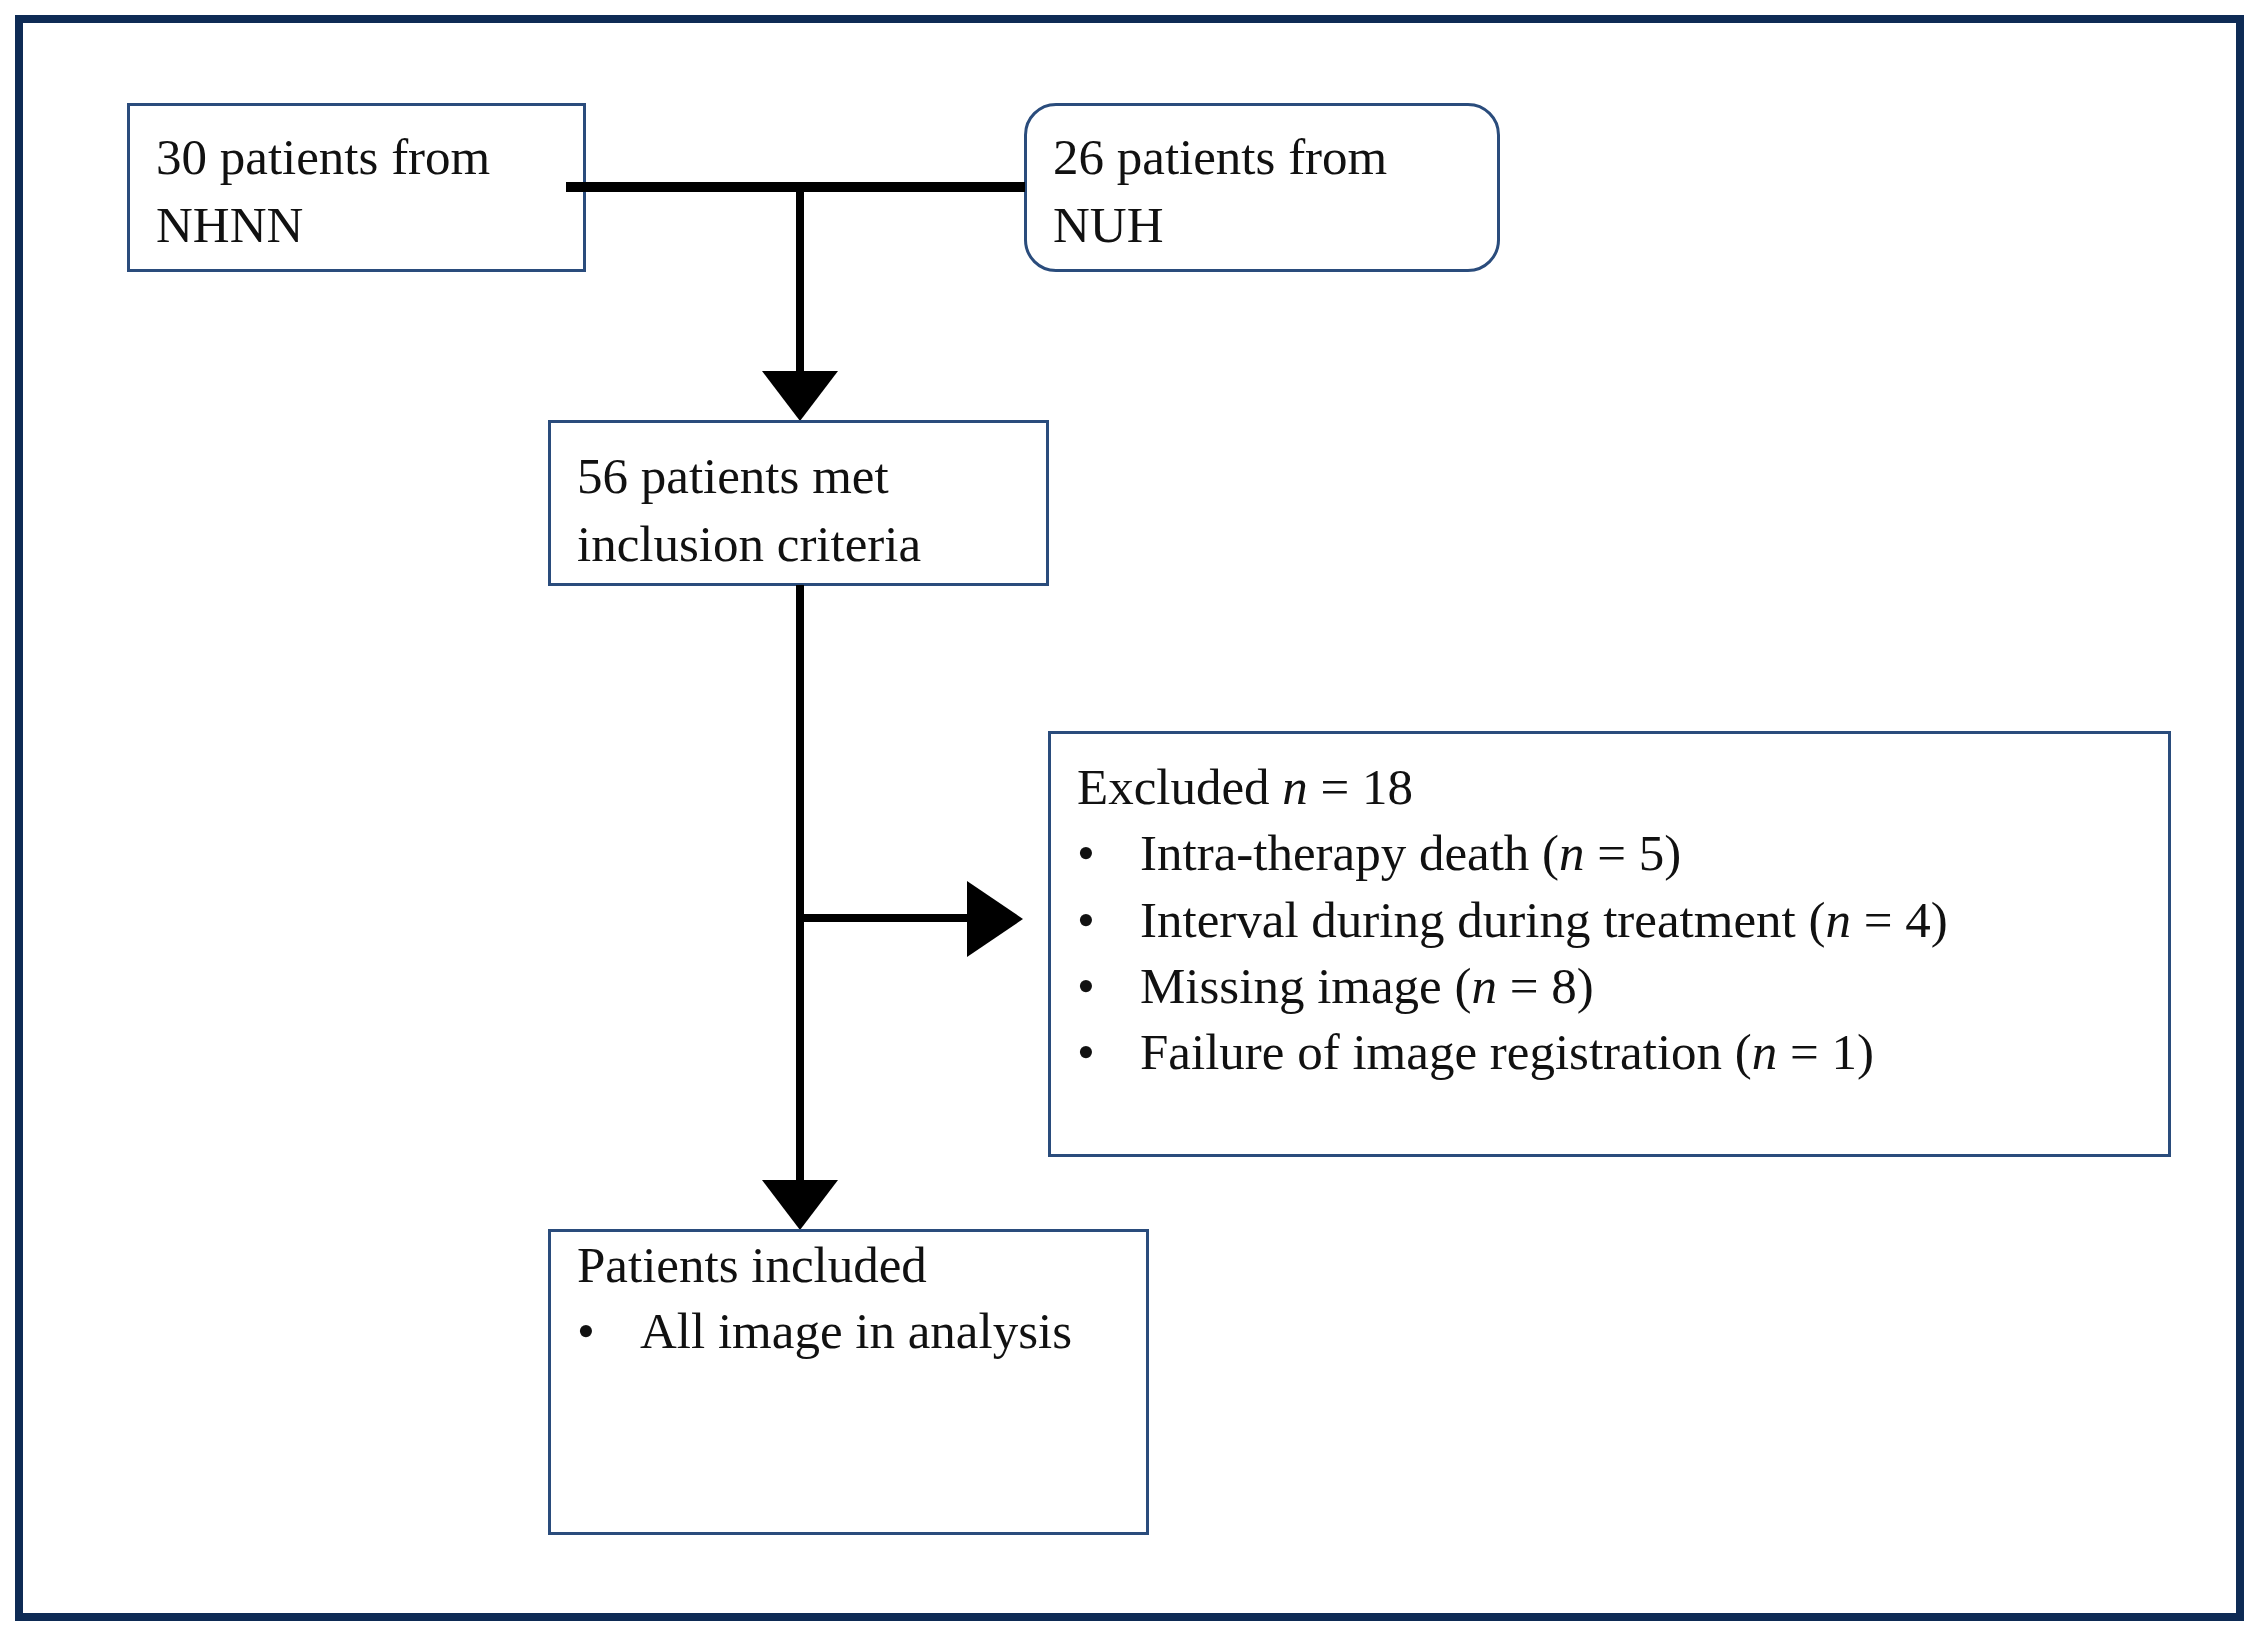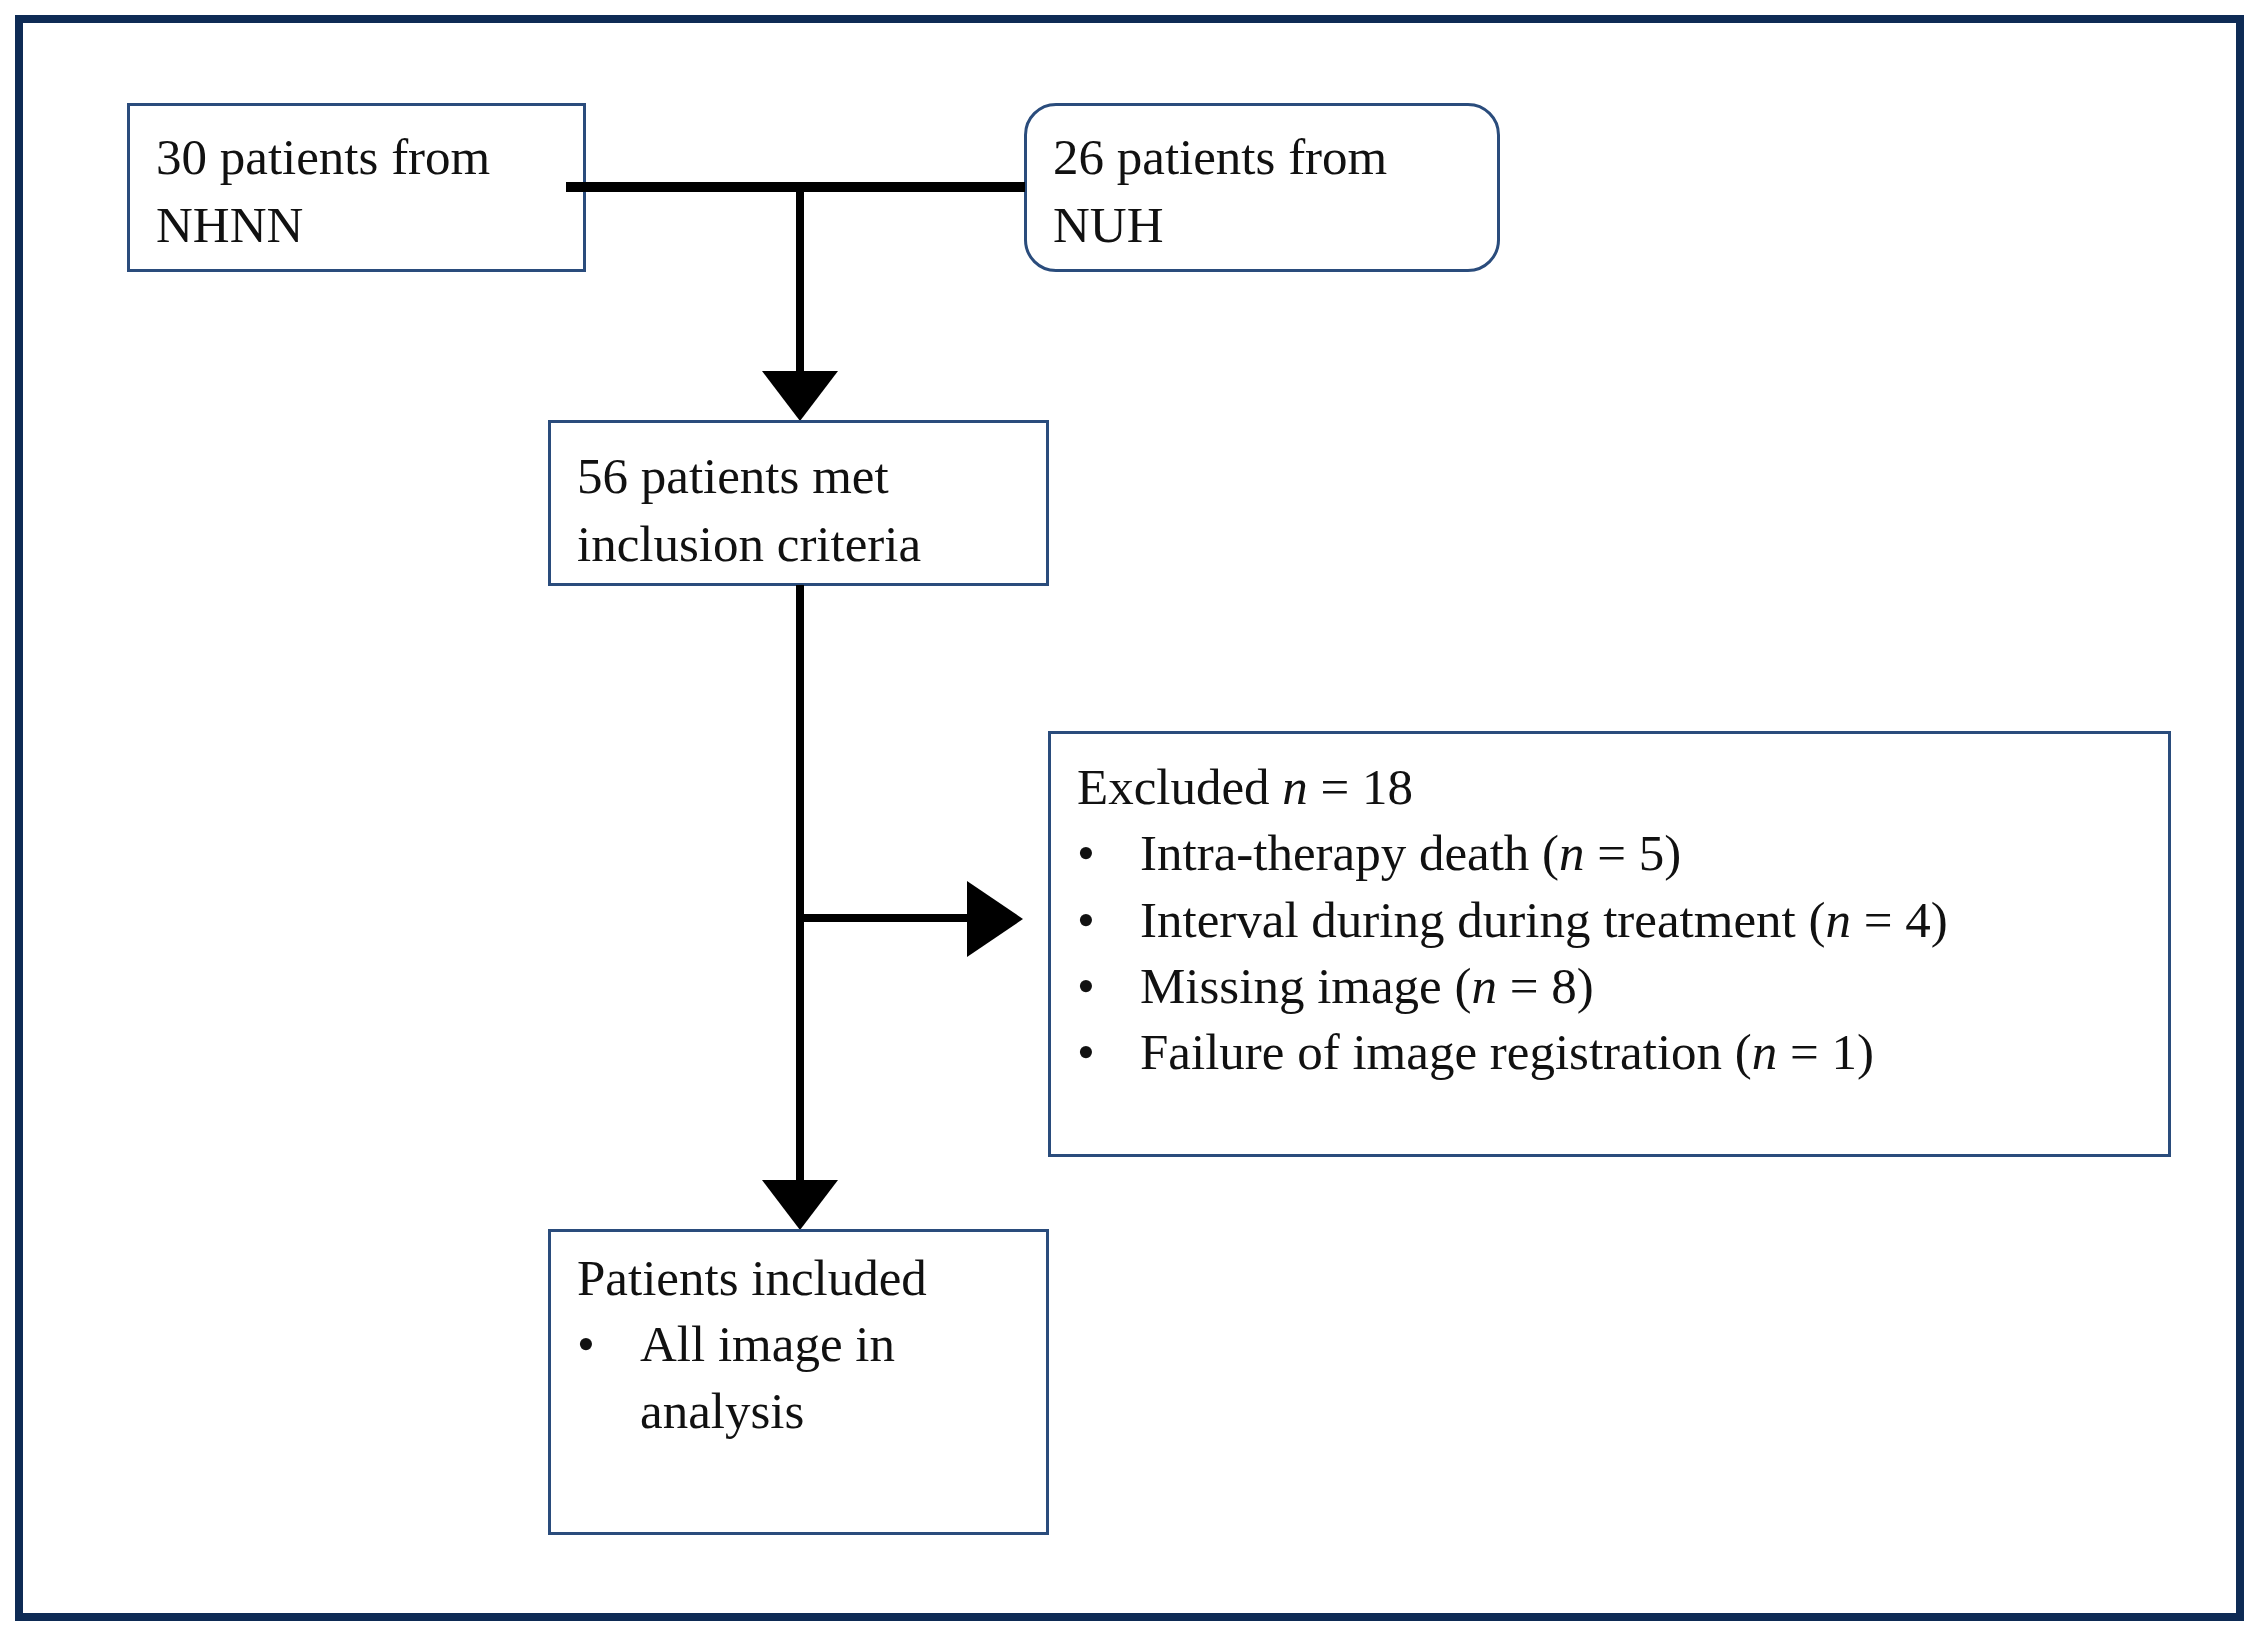--- a/index.html
+++ b/index.html
@@ -35,21 +35,21 @@
     box-sizing:border-box;
     background:var(--background);
     font-size:51px;
     line-height:1.33;
     color:var(--text);
   }
   .box-nhnn{ left:107px; top:103px; width:459px; height:169px; padding:18px 26px;margin-left:20px; }
   .box-nuh{ left:1024px; top:103px; width:476px; height:169px; padding:18px 26px;border-radius:32px; }
   .box-inclusion{ left:548px; top:420px; width:501px; height:166px; padding:20px 26px; }
   .box-excluded{ left:1024px; top:731px; width:1123px; height:426px; padding:20px 26px; line-height:1.3;margin-left:24px; }
-  .box-included{ left:548px; top:1229px; width:501px; height:306px; padding:13px 26px; line-height:1.3; }
+  .box-included{ left:548px; top:1229px; width:601px; height:306px; padding:0 26px; line-height:1.3; }
 
   .var-n{ font-style:italic; }
 
   .bullet-row{ display:flex; align-items:flex-start; }
   .bullet-glyph{ flex:0 0 63px; width:63px; }
   .bullet-text{ flex:1 1 auto; }
 
   
   .line{ position:absolute; background:var(--connector); }
   .line-top-h{ left:566px; top:182px; width:459px; height:9.6px; }

